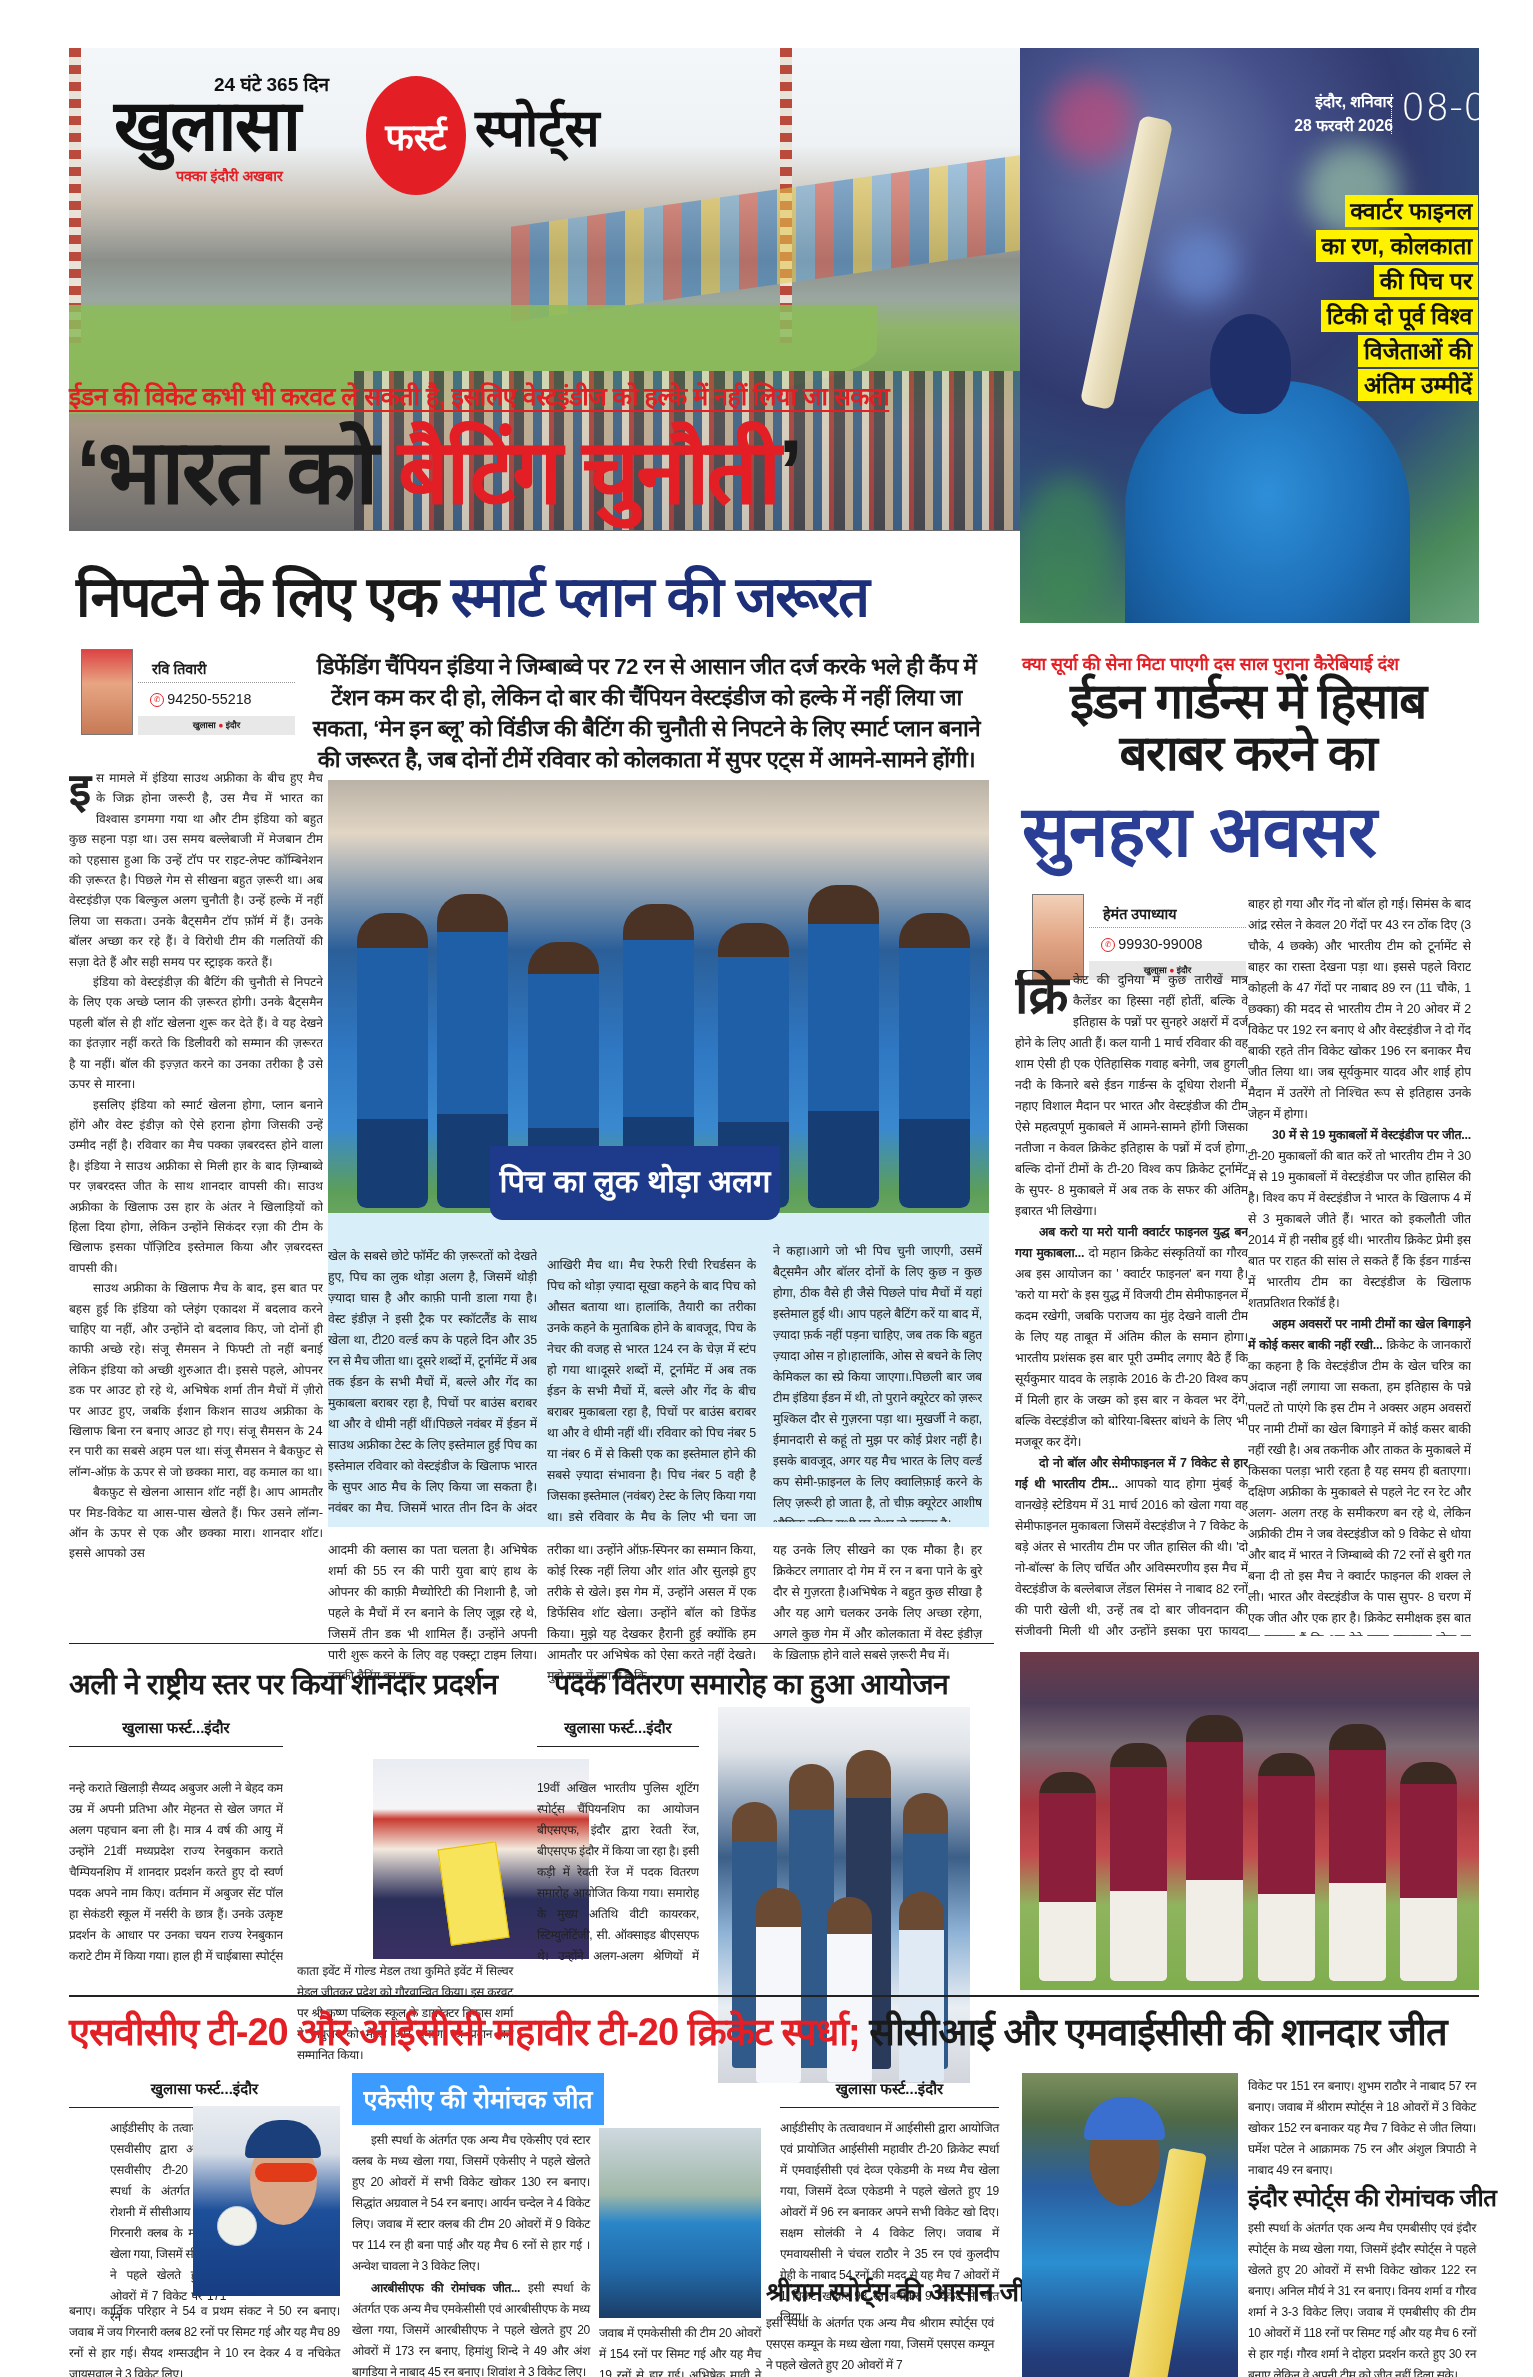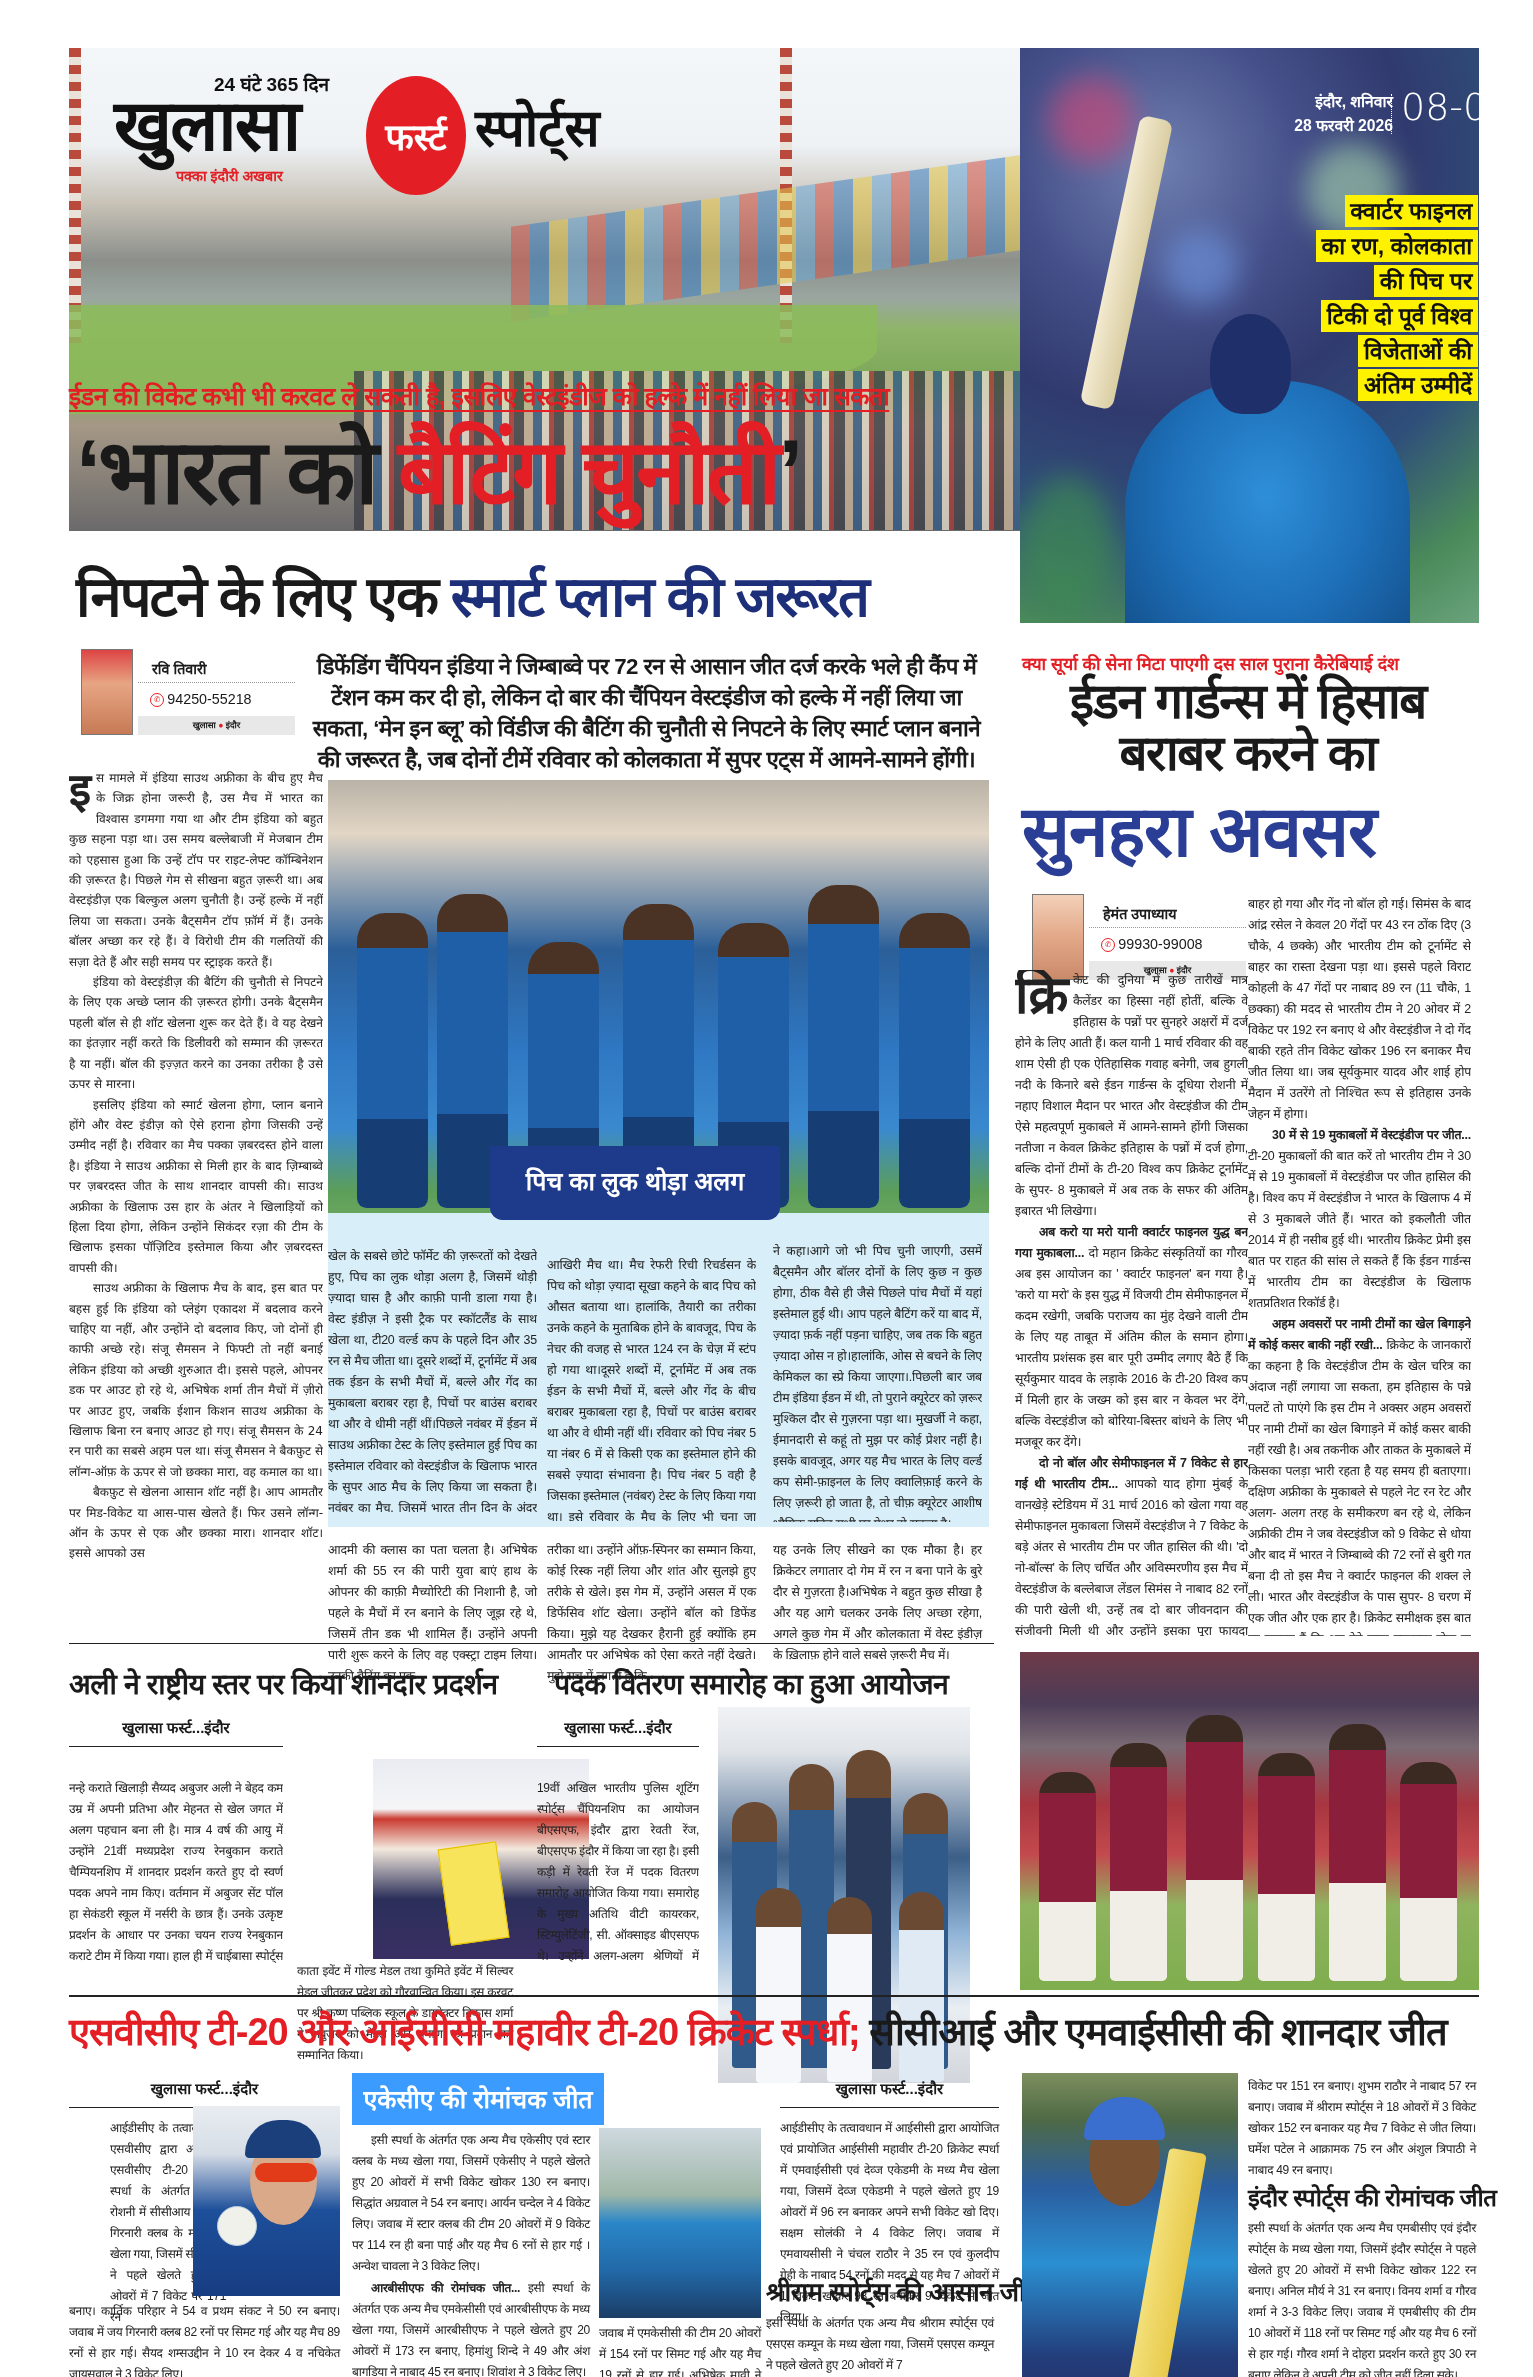--- a/index.html
+++ b/index.html
@@ -68,21 +68,21 @@
   
   #left-col { left:69px; top:768px; width:254px; height:870px; overflow:hidden; }
   .dropcap { float:left; font-size:45px; line-height:38px; font-weight:bold; margin:2.9px 4.8px 0 0; font-family:"Liberation Sans", sans-serif; }
 
   
   #team-photo { left:328px; top:780px; width:661px; height:447px; overflow:hidden;
     background:linear-gradient(180deg,#b9b2a6 0%,#e2d6c5 12%,#2b5f99 38%,#2f77c2 60%,#3a89cf 78%,#5c9e59 92%,#6faa61 100%); }
   #team-photo .player { position:absolute; bottom:19px; width:71px; height:295px; border-radius:28.5px 28.5px 9.5px 9.5px; background:linear-gradient(180deg,#4a3224 0 12%,#1e5fa8 12% 70%,#173e74 70% 100%); }
   #team-photo .banner { position:absolute; left:190px; top:9.5px; width:428px; height:67px; background:#d9d2c4; font-size:52px; color:#8a8aa0; font-weight:bold; font-family:"Liberation Sans", sans-serif; letter-spacing:3.8px; line-height:67px; }
   #pitch-box { left:328px; top:1213px; width:661px; height:314px; background:#d8eef8; }
-  #pitch-title { left:490px; top:1146px; width:290px; height:74px; background:#1e3a8a; color:#fff; font-size:25px; font-weight:bold; text-align:center; line-height:71px; border-radius:0 0 12.4px 12.4px; font-family:"Liberation Sans", sans-serif; }
+  #pitch-title { left:490px; top:1146px; width:290px; height:74px; background:#1e3a8a; color:#fff; font-size:31px; font-weight:bold; text-align:center; line-height:71px; border-radius:0 0 12.4px 12.4px; font-family:"Liberation Sans", sans-serif; }
   .pcol { position:absolute; top:1234px; width:209px; }
   .pcol.c1 { left:328px; top:1246px; }
   .pcol.c2 { left:547px; top:1255px; }
   .pcol.c3 { left:773px; top:1241px; }
   .lcol { position:absolute; top:1540px; width:209px; }
   .lcol.c1 { left:328px; }
   .lcol.c2 { left:547px; }
   .lcol.c3 { left:773px; }
   .rule-h { position:absolute; height:0; border-top:1.9px solid #222; }
 

